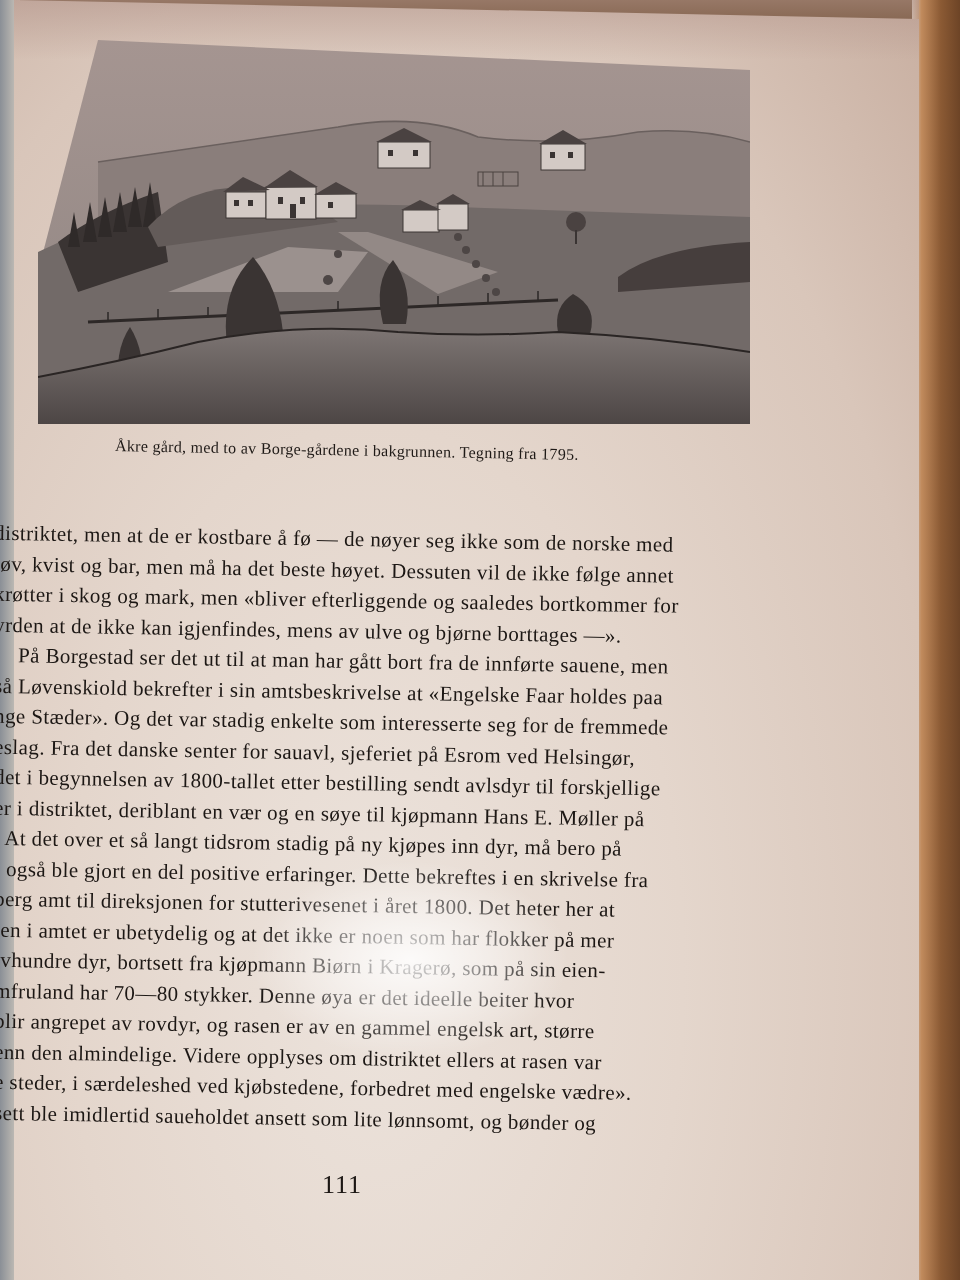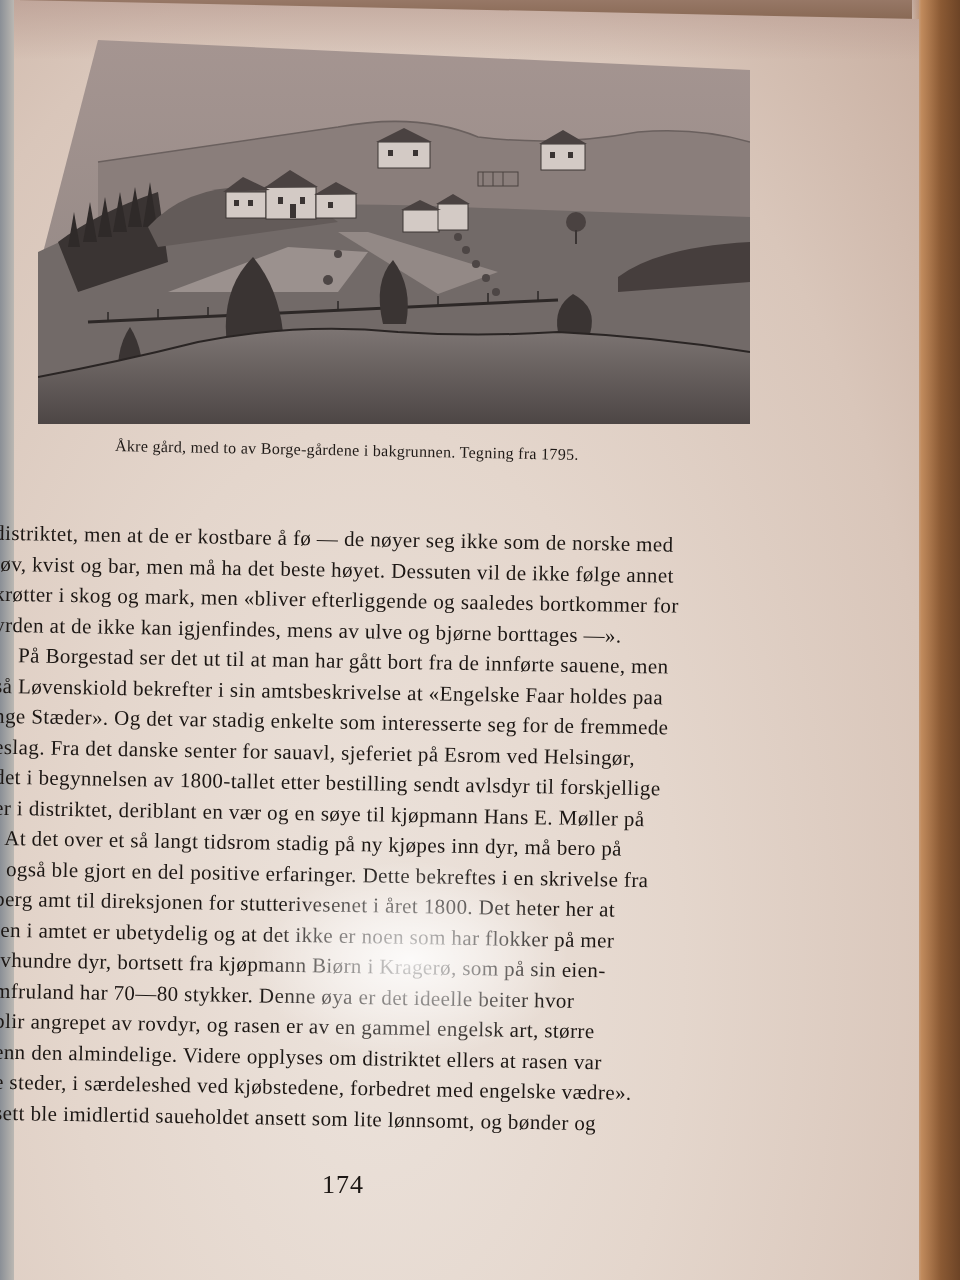--- a/index.html
+++ b/index.html
@@ -219,13 +219,13 @@
   <div class="line" style="transform: rotate(1.0deg);"><span class="txt">lvhundre dyr, bortsett fra kjøpmann Biørn i Kragerø, som på sin eien-</span></div>
   <div class="line" style="transform: rotate(1.0deg);"><span class="txt">mfruland har 70—80 stykker. Denne øya er det ideelle beiter hvor</span></div>
   <div class="line" style="transform: rotate(1.0deg);"><span class="txt">blir angrepet av rovdyr, og rasen er av en gammel engelsk art, større</span></div>
   <div class="line" style="transform: rotate(1.0deg);"><span class="txt">enn den almindelige. Videre opplyses om distriktet ellers at rasen var</span></div>
   <div class="line" style="transform: rotate(1.0deg);"><span class="txt">e steder, i særdeleshed ved kjøbstedene, forbedret med engelske vædre».</span></div>
   <div class="line" style="transform: rotate(1.0deg);"><span class="txt">sett ble imidlertid saueholdet ansett som lite lønnsomt, og bønder og</span></div>
 </div>
 
 <div class="glare"></div>
 
-<div class="page-number">174</div>
+<div class="page-number">111</div>
 
 </body></html>

